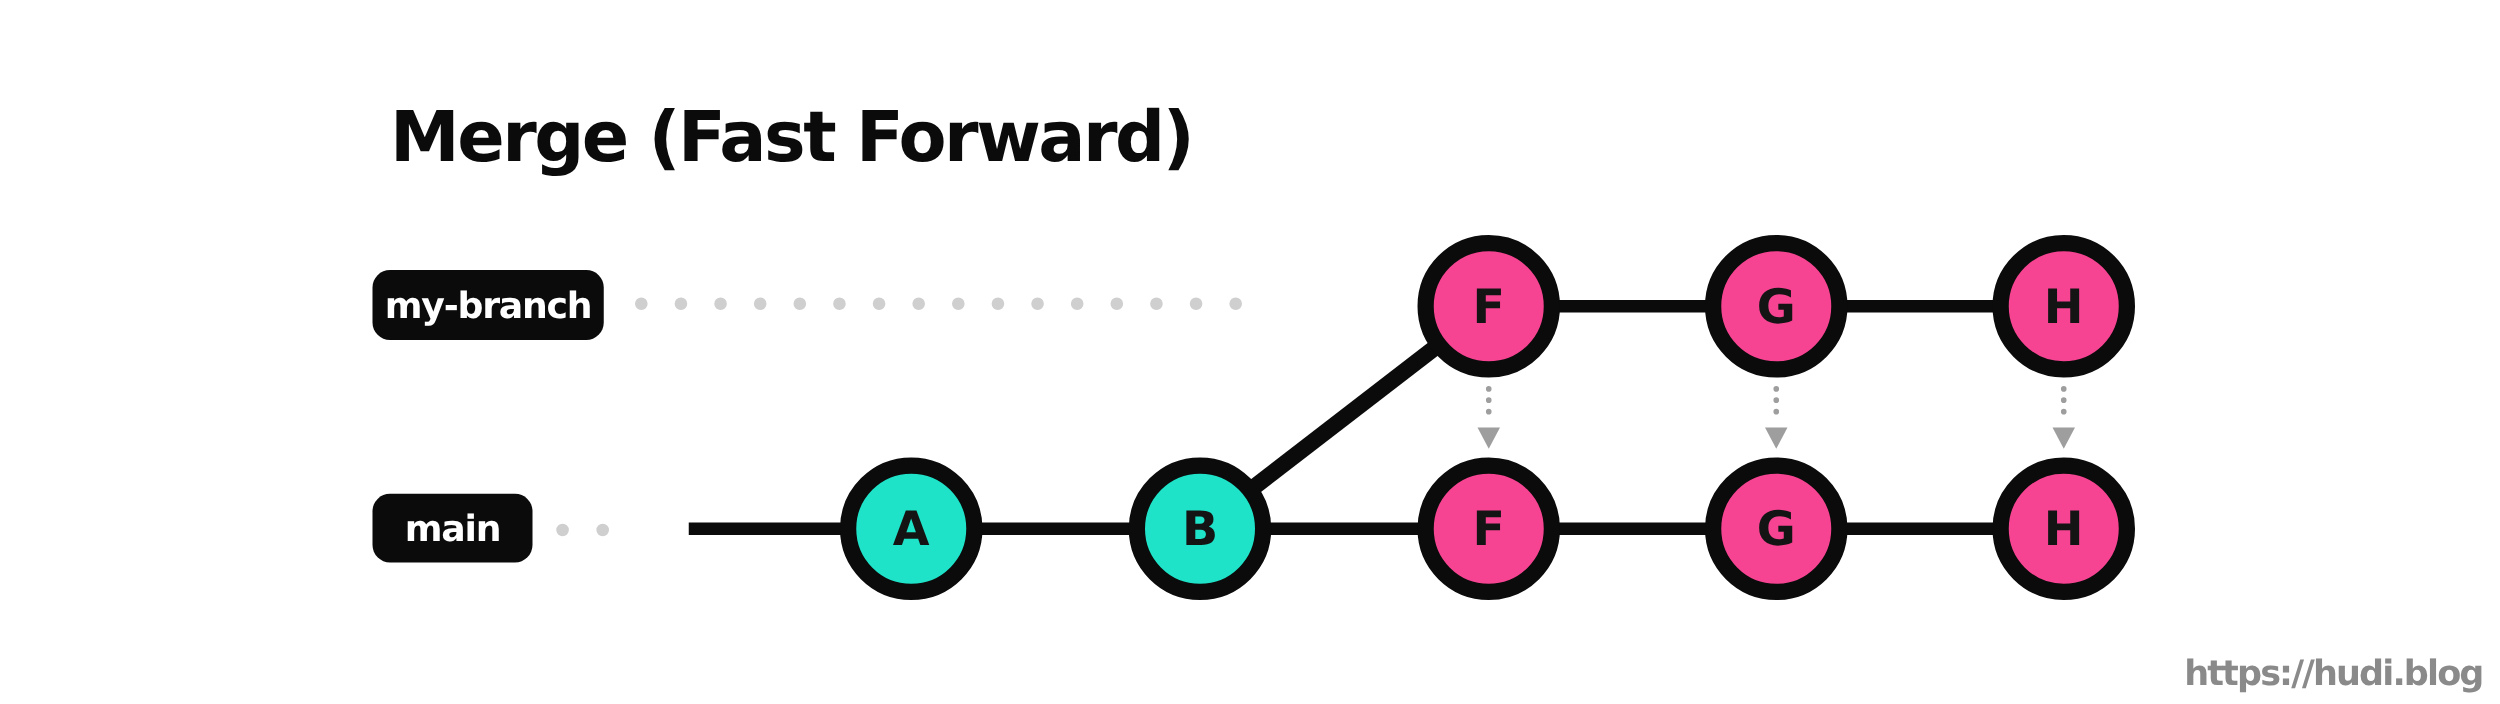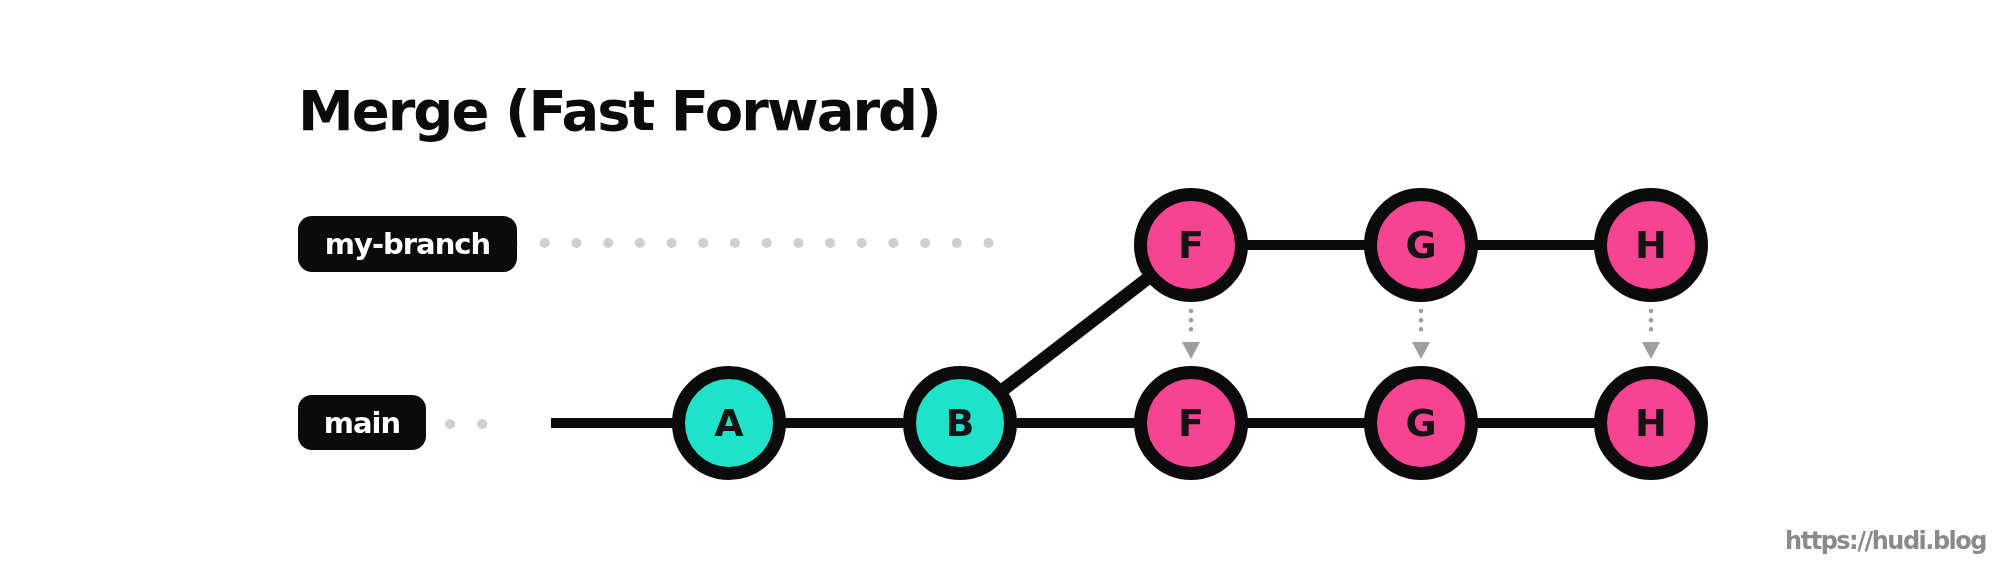--- a/index.html
+++ b/index.html
@@ -6,21 +6,21 @@
   .canvas {
     position: relative;
     width: 2000px;
     height: 563px;
     background: #ffffff;
     overflow: hidden;
     font-family: "DejaVu Sans", "Liberation Sans", sans-serif;
   }
   .title {
     position: absolute;
-    left: 298px;
+    left: 312px;
     top: 78px;
     margin: 0;
     font-size: 56px;
     font-weight: bold;
     letter-spacing: -2px;
     color: var(--line, #0b0b0b);
     white-space: nowrap;
   }
   .branch-label {
     position: absolute;
@@ -66,21 +66,21 @@
     font-weight: bold;
     font-size: 38px;
     color: var(--commit-text, #141414);
   }
   .commit.pink { background: var(--pink, #f64392); }
   .commit.teal { background: var(--teal, #1ee3c8); }
   .watermark {
     position: absolute;
     right: 14px;
     bottom: 8px;
-    font-size: 24px;
+    font-size: 28px;
     font-weight: bold;
     letter-spacing: -1.5px;
     color: var(--watermark-color, #8a8a8a);
     white-space: nowrap;
   }
 </style>
 </head>
 <body>
 
 <div class="canvas">
@@ -103,21 +103,21 @@
     <g>
       <line class="arrowline" x1="1421" y1="311" x2="1421" y2="338"></line>
       <polygon class="arrowhead" points="1412,342 1430,342 1421,359"></polygon>
     </g>
     <g>
       <line class="arrowline" x1="1651" y1="311" x2="1651" y2="338"></line>
       <polygon class="arrowhead" points="1642,342 1660,342 1651,359"></polygon>
     </g>
   </svg>
 
-  <div class="branch-label" style="left:298px; top:216px; width:219px; height:56px;">
+  <div class="branch-label" style="left:298px; top:216px; width:185px; height:56px;">
     <span>my-branch</span>
   </div>
   <div class="branch-label" style="left:298px; top:395px; width:128px; height:55px;">
     <span>main</span>
   </div>
 
   <div class="commit pink" style="left:1134px; top:188px;">
     <span>F</span>
   </div>
   <div class="commit pink" style="left:1364px; top:188px;">

